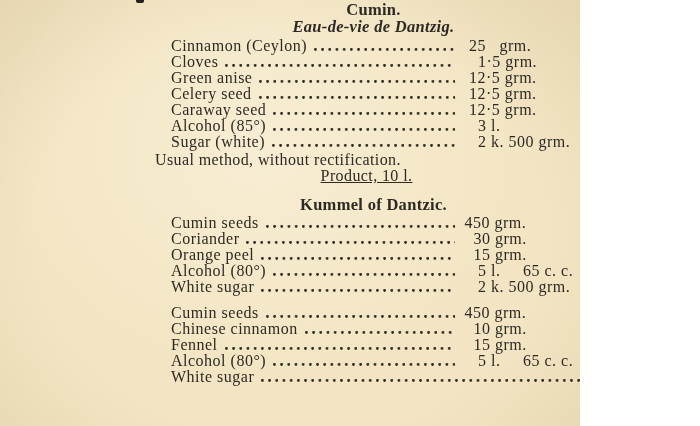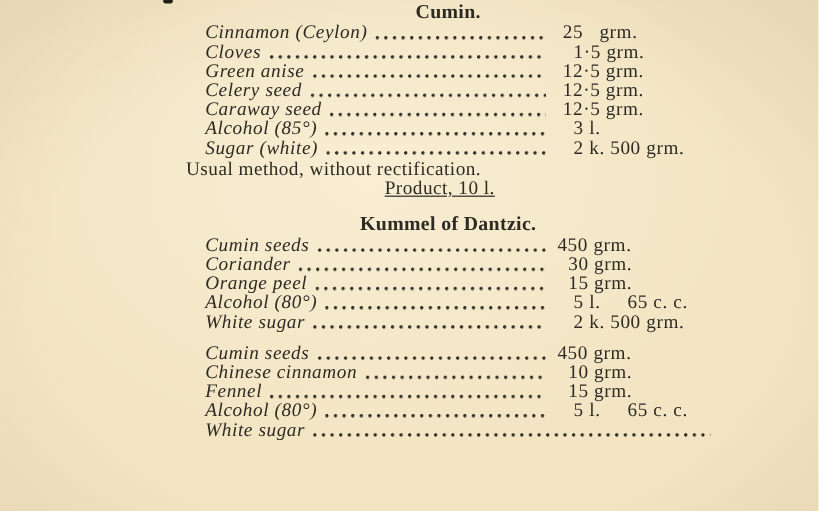--- a/index.html
+++ b/index.html
@@ -1,18 +1,18 @@
 <!DOCTYPE html>
 <html><head>
 <meta charset="utf-8">
 <style>
   html, body { margin: 0; padding: 0; }
   .page {
     position: relative;
-    width: 682px;
+    width: 580px;
     height: 426px;
     overflow: hidden;
     background-color: #f3e5c3;
     background-image:
       radial-gradient(ellipse at 45% 35%, rgba(255,250,235,0.40) 0%, rgba(255,250,235,0) 60%),
       radial-gradient(ellipse at 50% 55%, rgba(0,0,0,0) 62%, rgba(120,90,40,0.10) 100%);
     font-family: "Liberation Serif", "DejaVu Serif", serif;
     color: #2d2a23;
   }
   .artifact {
@@ -31,21 +31,21 @@
   .subtitle {
     margin: 0; font-size: 16.5px; font-weight: bold; font-style: italic;
     text-align: center; line-height: 18px; letter-spacing: 0.3px;
   }
   .rows { margin-top: 2px; }
   .row {
     display: flex; align-items: flex-end;
     height: 16px; padding-left: 21px;
     font-size: 16px; letter-spacing: 0.5px;
   }
-  .name { white-space: pre; line-height: 16px; flex: none; font-style: italic; }
+  .name { white-space: pre; line-height: 16px; flex: none; }
   .leader {
     flex: 1 1 auto; height: 3px; margin: 0 5px 3px 7px;
     background-image: radial-gradient(circle at 1.4px 1.4px, #332f27 1.15px, rgba(0,0,0,0) 1.6px);
     background-size: 7.2px 3px; background-repeat: repeat-x;
     background-position: left bottom;
   }
   .qty { white-space: pre; width: 137px; flex: none; line-height: 16px; }
   .note { font-size: 16px; line-height: 16px; letter-spacing: 0.4px; }
   .note-left { padding-left: 5px; margin-top: 2px; }
   .note-center { text-align: center; margin-right: 14px; text-decoration: underline; }
@@ -57,20 +57,21 @@
 </head>
 <body>
 
 <div class="page">
   <div class="artifact"></div>
 
   <div class="content">
 
     <div class="section sec1">
       <h1 class="title">Cumin.</h1>
+      <h2 class="subtitle">Eau-de-vie de Dantzig.</h2>
       <div class="rows">
         <div class="row">
           <span class="name">Cinnamon (Ceylon)</span>
           <span class="leader"></span>
           <span class="qty">  25   grm.</span>
         </div>
         <div class="row">
           <span class="name">Cloves</span>
           <span class="leader"></span>
           <span class="qty">    1·5 grm.</span>

